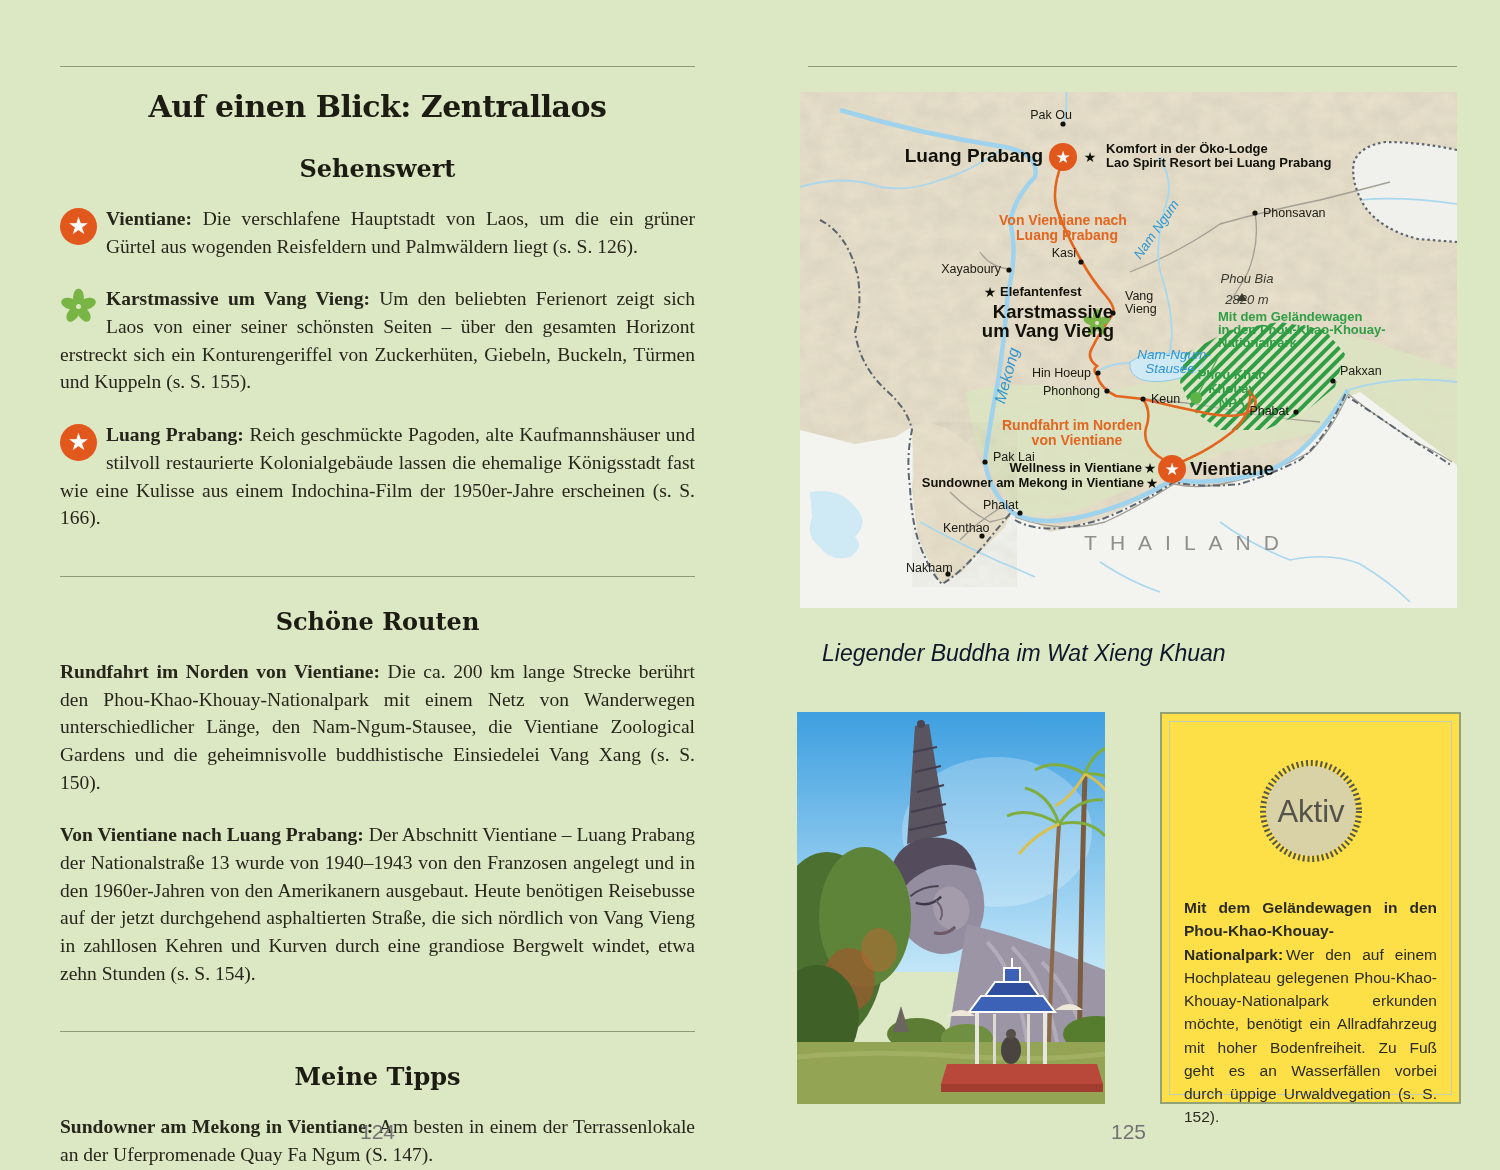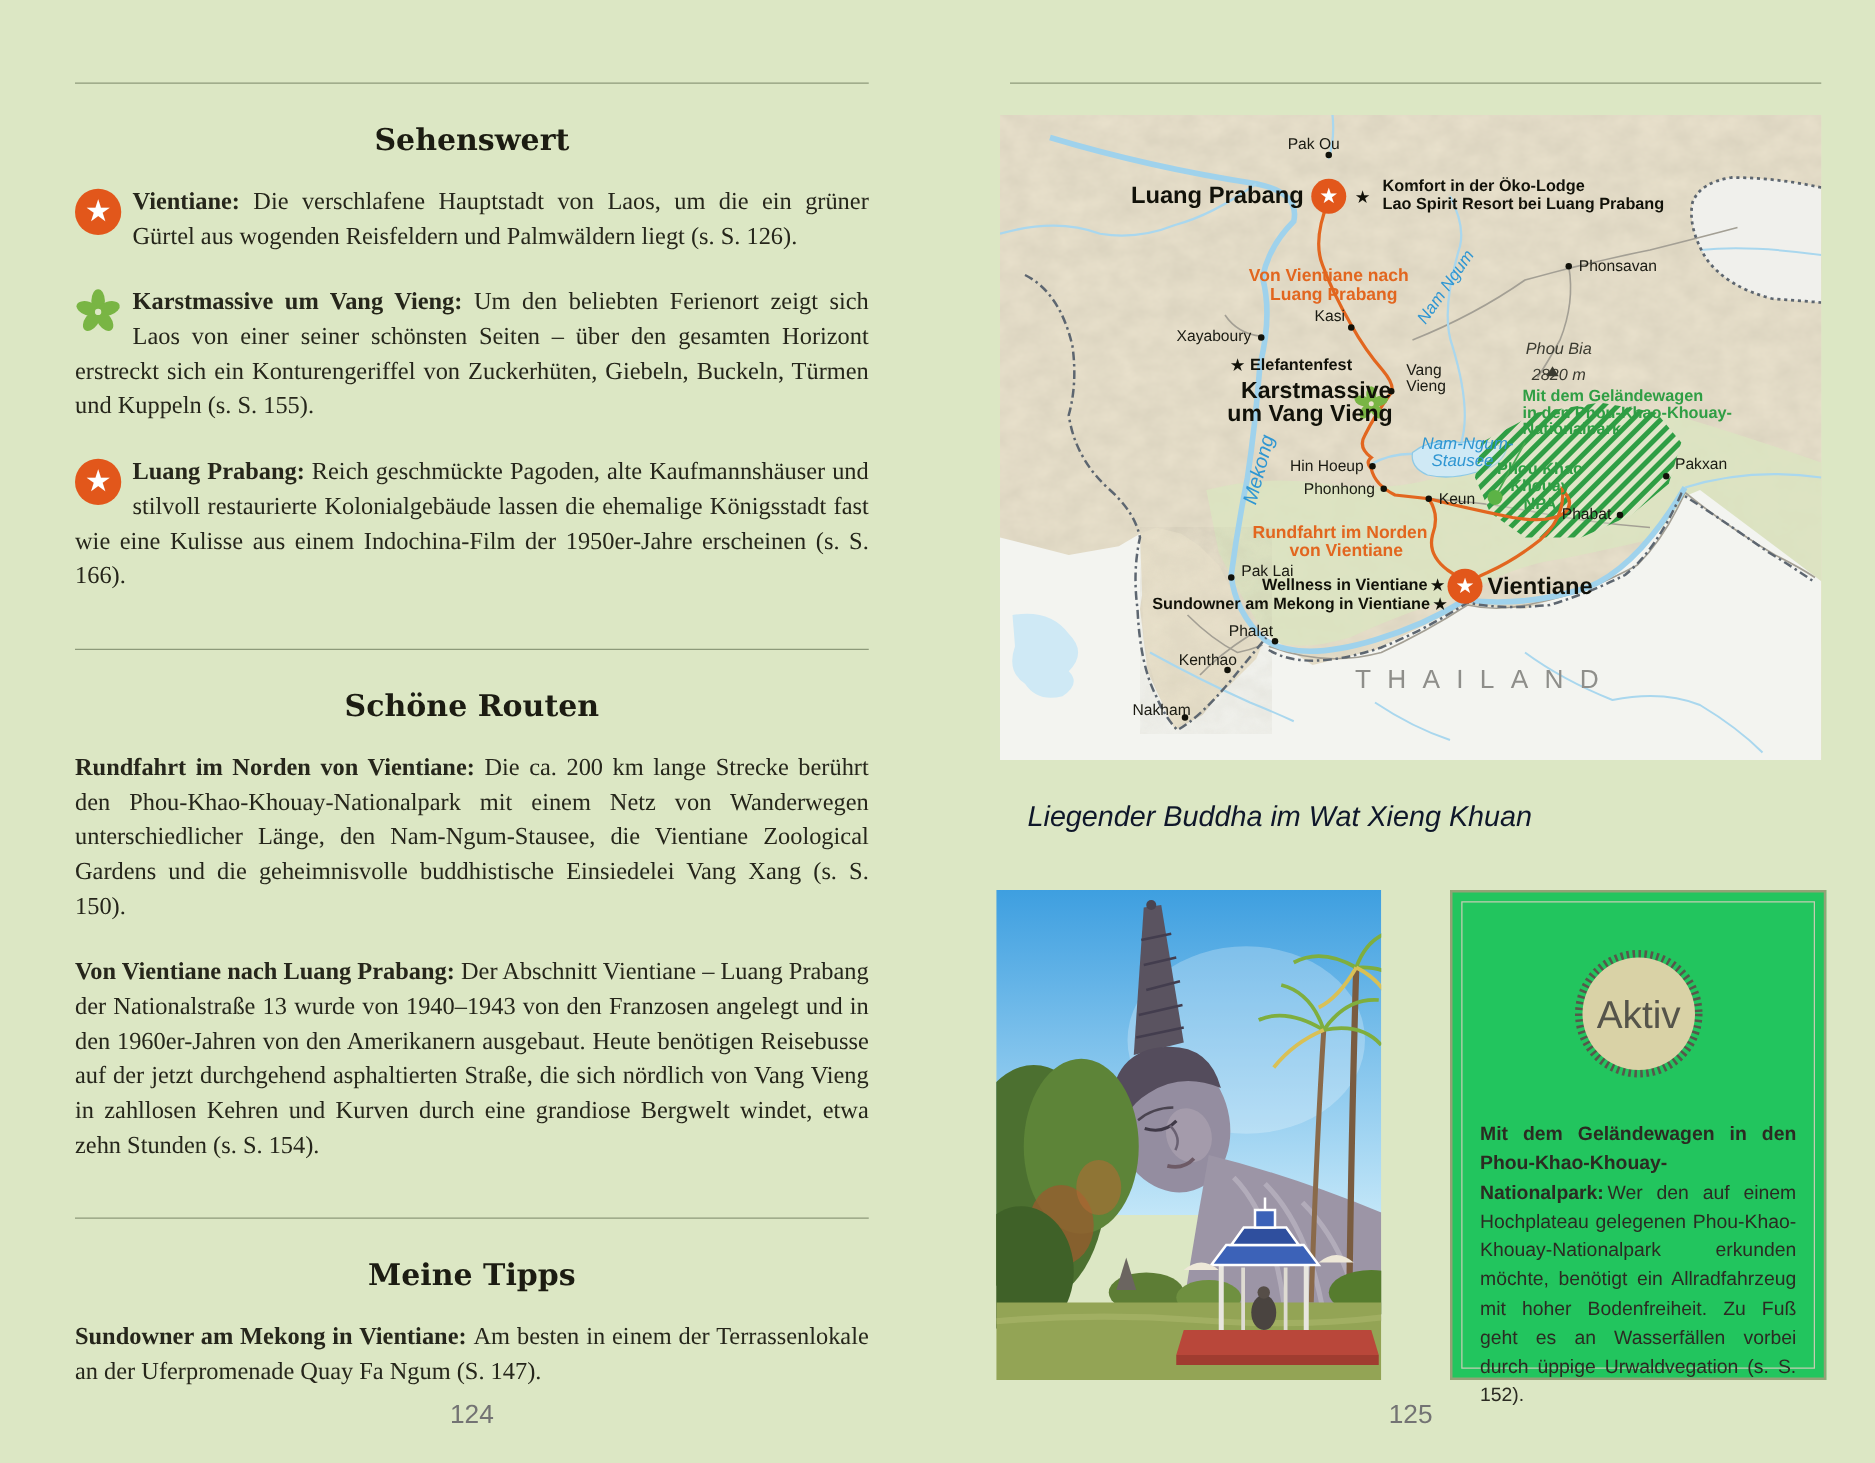--- a/index.html
+++ b/index.html
@@ -23,21 +23,21 @@
   .pageno{position:absolute;top:1120px;font-family:"Liberation Sans", sans-serif;
           font-size:21px;color:#737373;text-align:center;}
   .pageno.left{left:60px;width:635px;}
   .pageno.right{left:800px;width:657px;}
   .rule-right{position:absolute;left:808px;top:66px;width:649px;}
   .map-wrap{position:absolute;left:800px;top:92px;width:657px;height:516px;background:#eae2cd;}
   .caption{position:absolute;left:822px;top:640px;font-family:"Liberation Sans", sans-serif;
            font-style:italic;font-size:23px;color:#0f172a;}
   .photo{position:absolute;left:797px;top:712px;width:308px;height:392px;}
   .aktiv-box{position:absolute;left:1160px;top:712px;width:301px;height:392px;
-             background:#22c55e;border:2px solid #93a276;box-sizing:border-box;}
+             background:#fde047;border:2px solid #93a276;box-sizing:border-box;}
   .aktiv-inner{position:absolute;left:7px;top:7px;right:7px;bottom:7px;
                border:1px solid #c3cdb2;}
   .badge{display:block;margin:34px auto 0 auto;}
   .aktiv-text{font-family:"Liberation Sans", sans-serif;font-size:15.5px;line-height:1.5;
               text-align:justify;color:#2b2b22;margin:30px 14px 0 14px;}
   .aktiv-text b{margin-right:3px;}
   
   text{font-family:"Liberation Sans", sans-serif;}
   .town{font-size:12.5px;fill:#1a1a12;}
   .city{font-size:19px;font-weight:bold;fill:#111109;}
@@ -49,20 +49,21 @@
   .mek{font-size:16px;}
   .peakl{font-size:13px;font-style:italic;fill:#3a3a30;}
   .country{font-size:21px;fill:#8e8e8a;letter-spacing:13px;}
   .bstar{font-size:14px;fill:#111109;}
 </style>
 </head>
 <body>
 
 <div class="col-left">
   <div class="rule top"></div>
+  <h1>Auf einen Blick: Zentrallaos</h1>
   <div id="left-sections">
       <h2>Sehenswert</h2>
       <p class="item"><span class="licon star">
           <span class="starglyph">★</span>
         </span><b>Vientiane: </b>Die verschlafene Hauptstadt von Laos, um die ein grüner Gürtel aus wogenden Reisfeldern und Palmwäldern liegt (s. S. 126).</p>
       <p class="item"><span class="licon flower">
           <svg width="37" height="37" viewBox="-19 -19 38 38">
             <g fill="#79b544">
               <ellipse cx="0" cy="-9" rx="5.6" ry="9.5" transform="rotate(0)"></ellipse>
               <ellipse cx="0" cy="-9" rx="5.6" ry="9.5" transform="rotate(72)"></ellipse>

